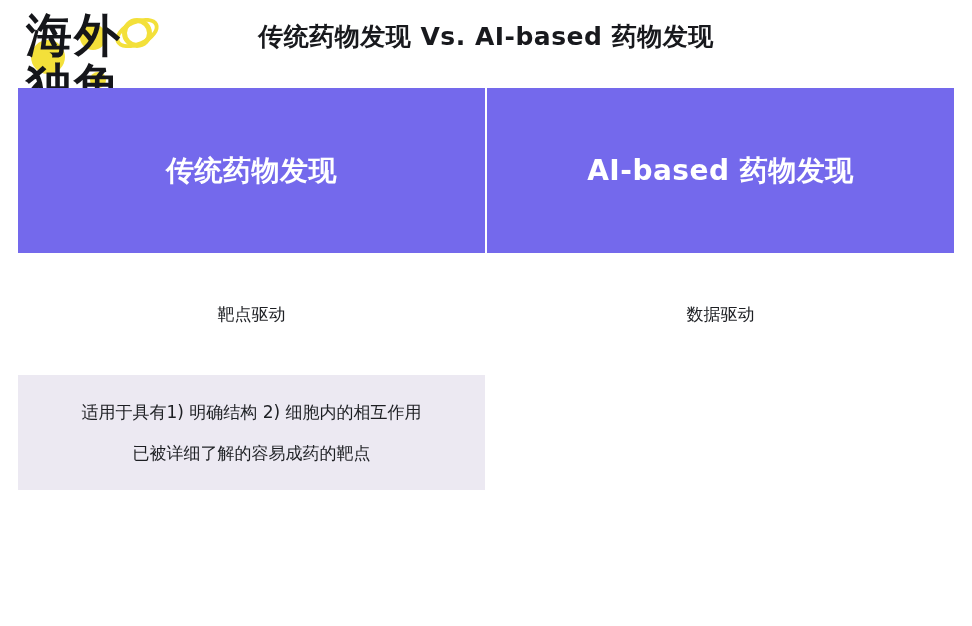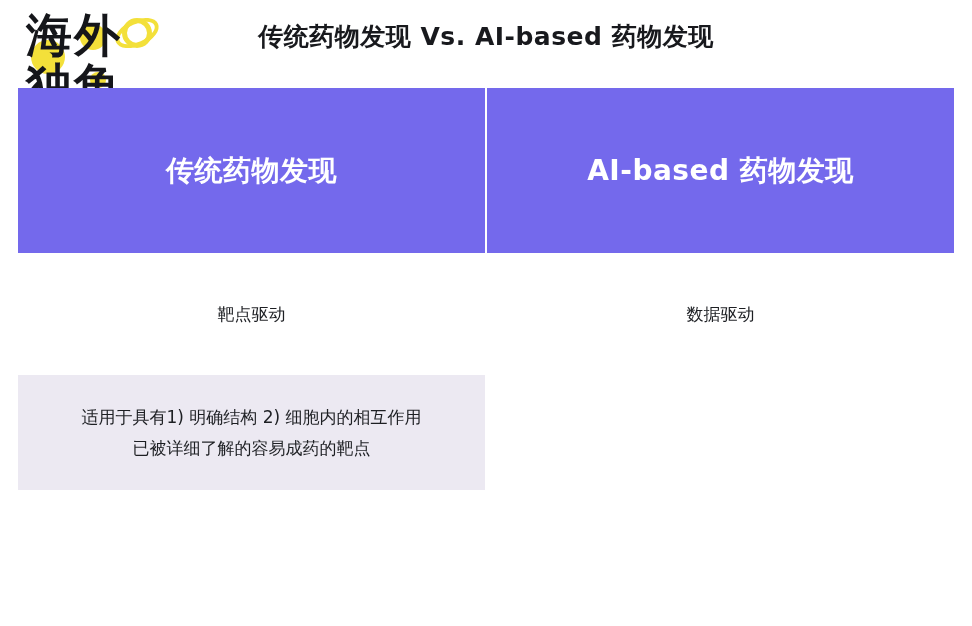--- a/index.html
+++ b/index.html
@@ -137,21 +137,21 @@
     font-size: 17px;
     line-height: 28px;
     font-family: "DejaVu Sans", sans-serif;
   }
 
   .row-shaded .cell {
     background: #ece9f2;
     height: 115px;
     color: #1d1f23;
     font-size: 17px;
-    line-height: 31px;
+    line-height: 41px;
     font-family: "DejaVu Sans", sans-serif;
   }
   .row-shaded .col-gap { background: #ffffff; }
 
   .row-last .cell {
     background: #ffffff;
     height: 138px;
     color: #1d1f23;
     font-size: 17px;
     line-height: 31px;

